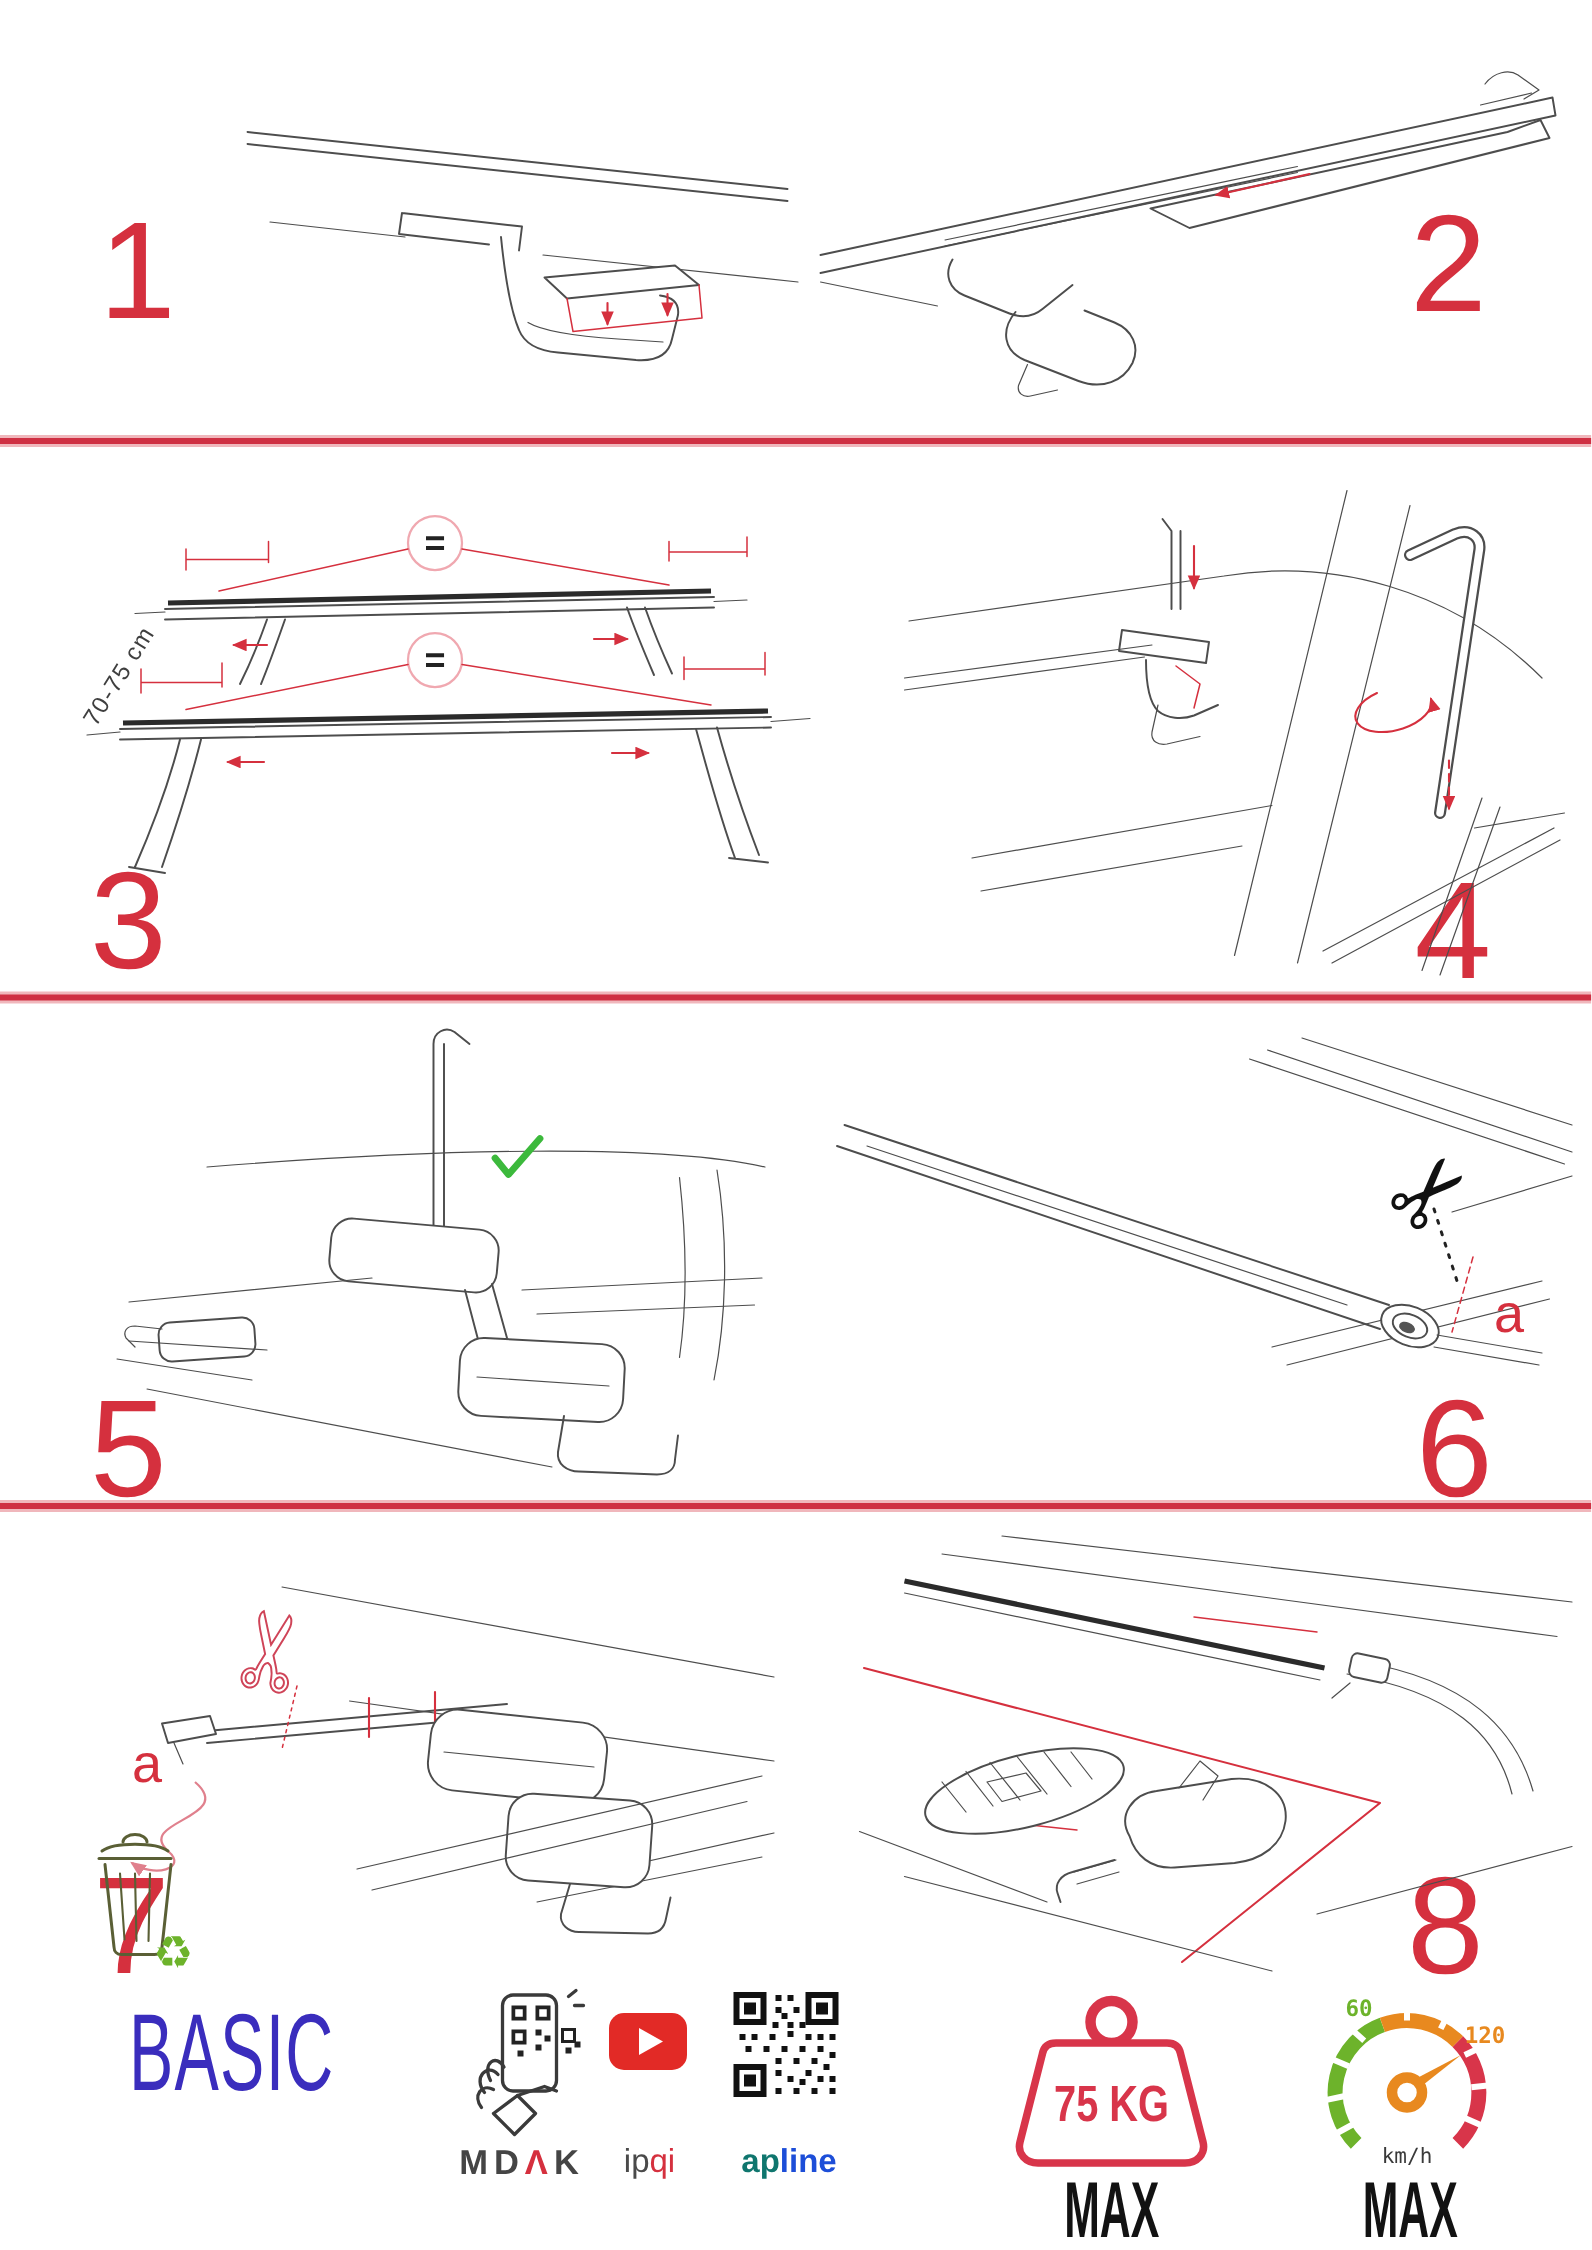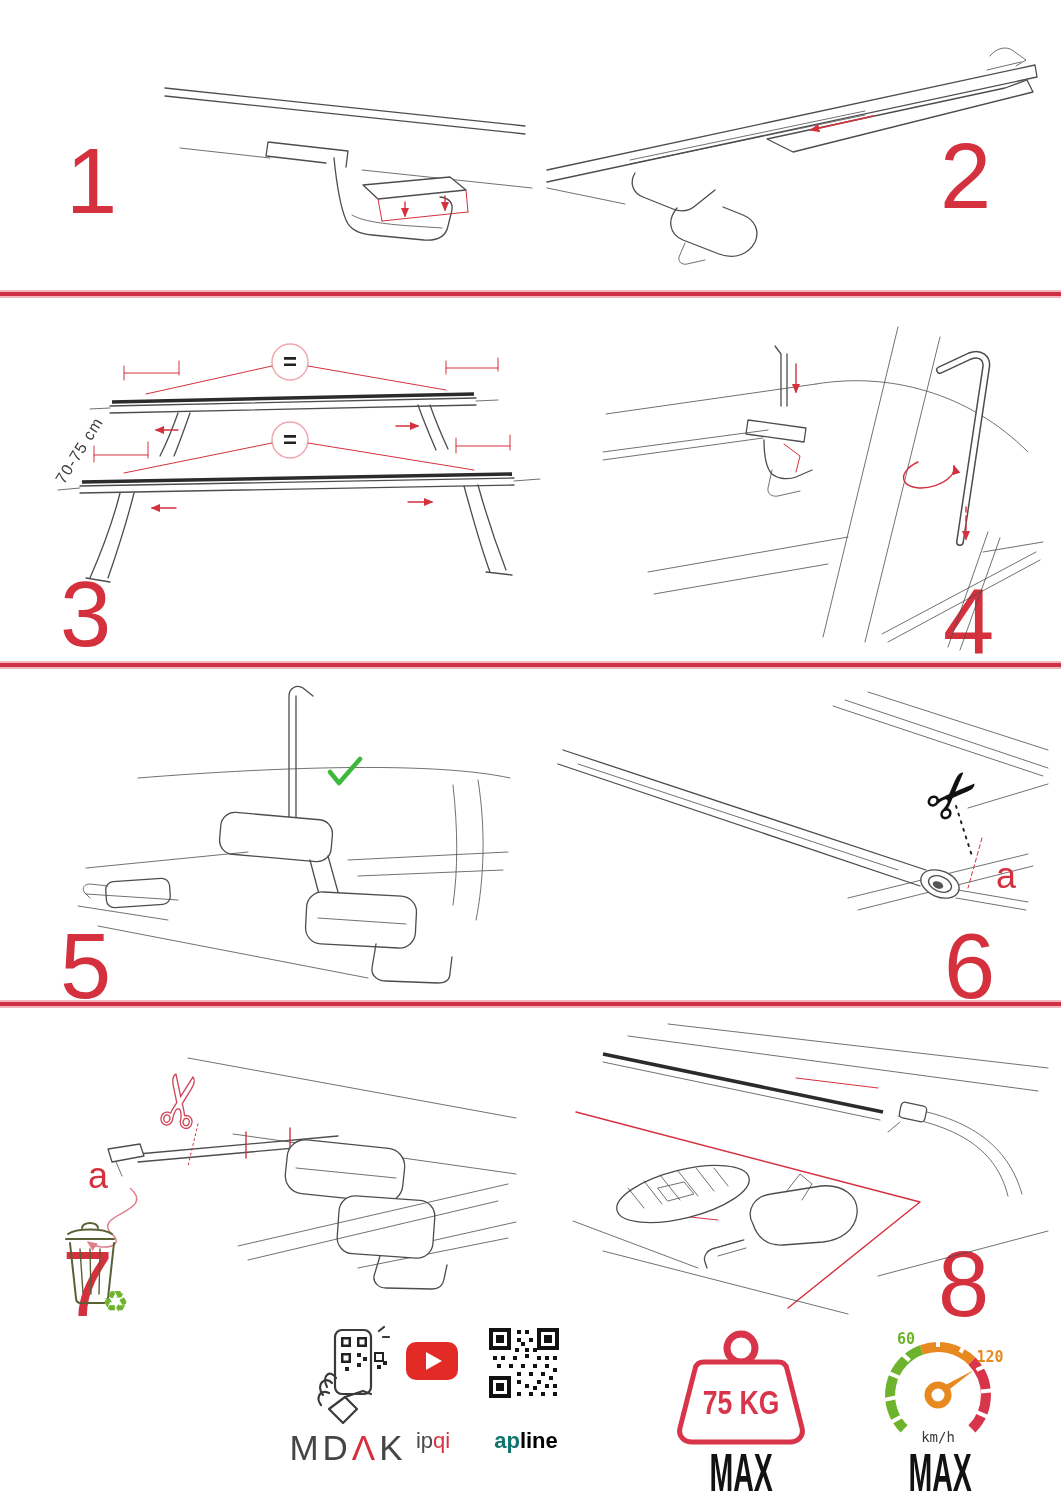--- a/index.html
+++ b/index.html
@@ -17,21 +17,21 @@
   .redthin{stroke-width:1;}
   .wht{fill:#fff;}
   .lbl-a{font-size:36px;fill:#d5303e;font-family:"Liberation Sans",sans-serif;}
   .footer-label{position:absolute;white-space:nowrap;}
   .cond{display:inline-block;transform:scaleX(0.8);transform-origin:center;}
   .brand-basic{font-size:54px;font-weight:400;color:#3a2dbd;letter-spacing:1px;
                display:inline-block;transform:scale(0.82,1.35);transform-origin:center;}
   .sub-brand{font-size:31px;font-weight:700;}
   .sub-black{color:#1d1d1d;}
   .sub-red{color:#d5303e;}
-  .logo-mdak{font-size:35px;font-weight:400;color:#454545;letter-spacing:4px;}
+  .logo-mdak{font-size:23px;font-weight:700;color:#454545;letter-spacing:4px;}
   .logo-ipqi{font-size:22px;font-weight:400;color:#4a4a4a;}
   .max-label{font-size:46px;font-weight:700;color:#121212;display:inline-block;
              transform:scale(0.62,1.15);transform-origin:center;}
   .center-wrap{position:absolute;text-align:center;}
 </style>
 </head>
 <body>
 
 <div class="page">
 
@@ -215,20 +215,23 @@
     <path class="red redthin" d="M95,196 L170,204"></path>
     <ellipse cx="135" cy="178" rx="68" ry="24" class="ln wht" transform="rotate(-14 135 178)"></ellipse>
     <path class="ln thin" d="M80,172 l16,20 M96,165 l18,23 M112,159 l20,25 M130,155 l20,25 M148,152 l18,23 M166,152 l14,18"></path>
     <path class="ln thin" d="M110,172 l26,-6 l10,12 l-26,7 z"></path>
     <path class="ln wht" d="M205,208 c-8,-14 2,-28 18,-30 l50,-8 c22,-2 38,10 36,28 c-2,16 -16,26 -34,28 l-40,3 c-16,1 -26,-8 -30,-21 z"></path>
     <path class="ln" d="M195,224 l-28,8 c-8,2 -12,8 -10,14 l2,6"></path>
     <path class="ln thin" d="M168,232 l28,-8 M170,240 l28,-8 M238,176 l14,-18 l12,10 l-10,16"></path>
     <path class="ln thin" d="M55,235 L300,298 M25,205 L150,252 M330,260 L500,215"></path>
   </svg>
 
+  <div class="center-wrap" style="left:60px;top:1338px;width:190px;">
+    <span class="brand-basic">BASIC</span>
+  </div>
 
   <svg style="left:305px;top:1325px;" width="95" height="98" viewBox="0 0 95 98">
     <g fill="none" stroke="#3a3a3a" stroke-width="2.2" stroke-linecap="round" stroke-linejoin="round">
       <rect x="30" y="5" width="36" height="64" rx="7" fill="#fff"></rect>
       <path d="M74,6 l5,-4 M78,12 l6,0"></path>
       <path d="M22,62 c-6,-12 4,-18 9,-9 M18,70 c-8,-10 2,-20 9,-12 M16,80 c-6,-8 0,-16 8,-12"></path>
       <path d="M24,84 l16,-12 l12,12 l-14,14 z" fill="#fff"></path>
       <path d="M40,72 l18,-6 l8,3"></path>
     </g>
     <g fill="#222">
@@ -302,21 +305,21 @@
       <rect x="58" y="58" width="4" height="4"></rect>
         <rect x="66" y="58" width="4" height="4"></rect>
         <rect x="30" y="66" width="4" height="4"></rect>
         <rect x="42" y="66" width="4" height="4"></rect>
       <rect x="54" y="66" width="4" height="4"></rect>
         <rect x="66" y="66" width="4" height="4"></rect>
         <rect x="46" y="60" width="4" height="4"></rect>
     </g>
   </svg>
   <div class="center-wrap footer-label" style="left:478px;top:1428px;width:96px;">
-    <span class="logo-ipqi" style="font-weight:700;"><span style="color:#0f766e;">ap</span><span style="color:#000000;">line</span></span>
+    <span class="logo-ipqi" style="font-weight:700;"><span style="color:#0f766e;">ap</span><span style="color:#1d4ed8;">line</span></span>
   </div>
 
   <svg style="left:666px;top:1326px;" width="150" height="122" viewBox="0 0 150 122">
     <circle cx="75" cy="22" r="14" fill="none" stroke="#d8354a" stroke-width="7"></circle>
     <path d="M38,36 L112,36 C117,36 120,38 121,43 L136,102 C138,110 132,116 124,116 L26,116 C18,116 12,110 14,102 L29,43 C30,38 33,36 38,36 z" fill="#fff" stroke="#d8354a" stroke-width="5" stroke-linejoin="round"></path>
     <text x="75" y="88" text-anchor="middle" font-size="34" font-weight="bold" fill="#d8354a" transform="translate(75,88) scale(0.78,1) translate(-75,-88)" font-family="Liberation Sans, sans-serif">75 KG</text>
   </svg>
   <div class="center-wrap" style="left:666px;top:1446px;width:150px;">
     <span class="max-label">MAX</span>
   </div>

